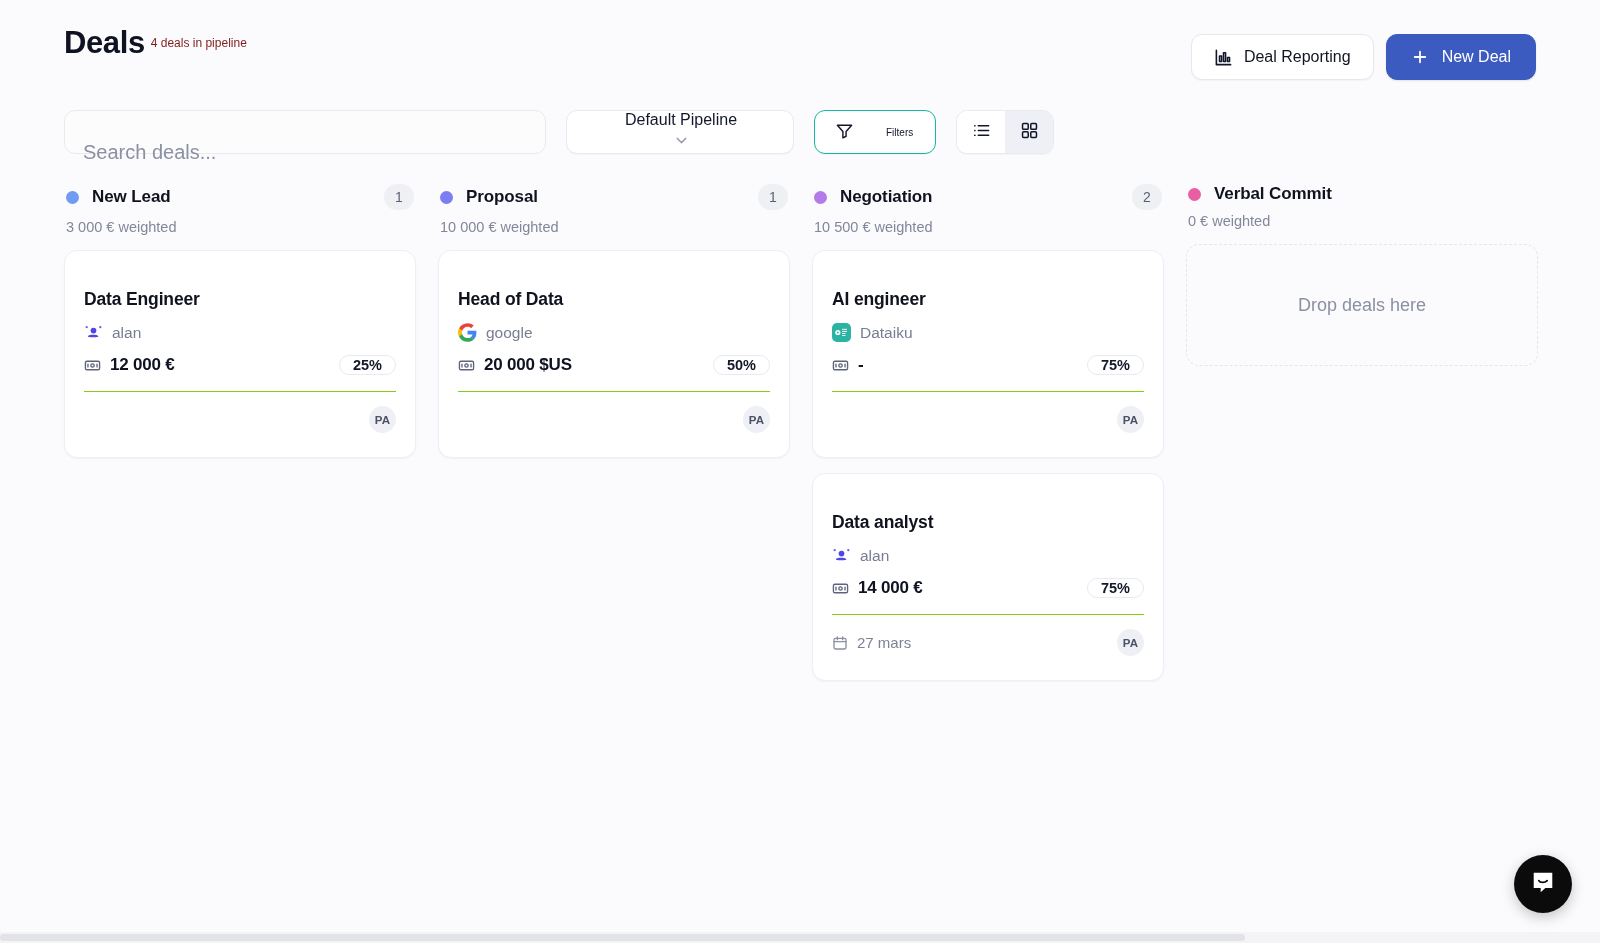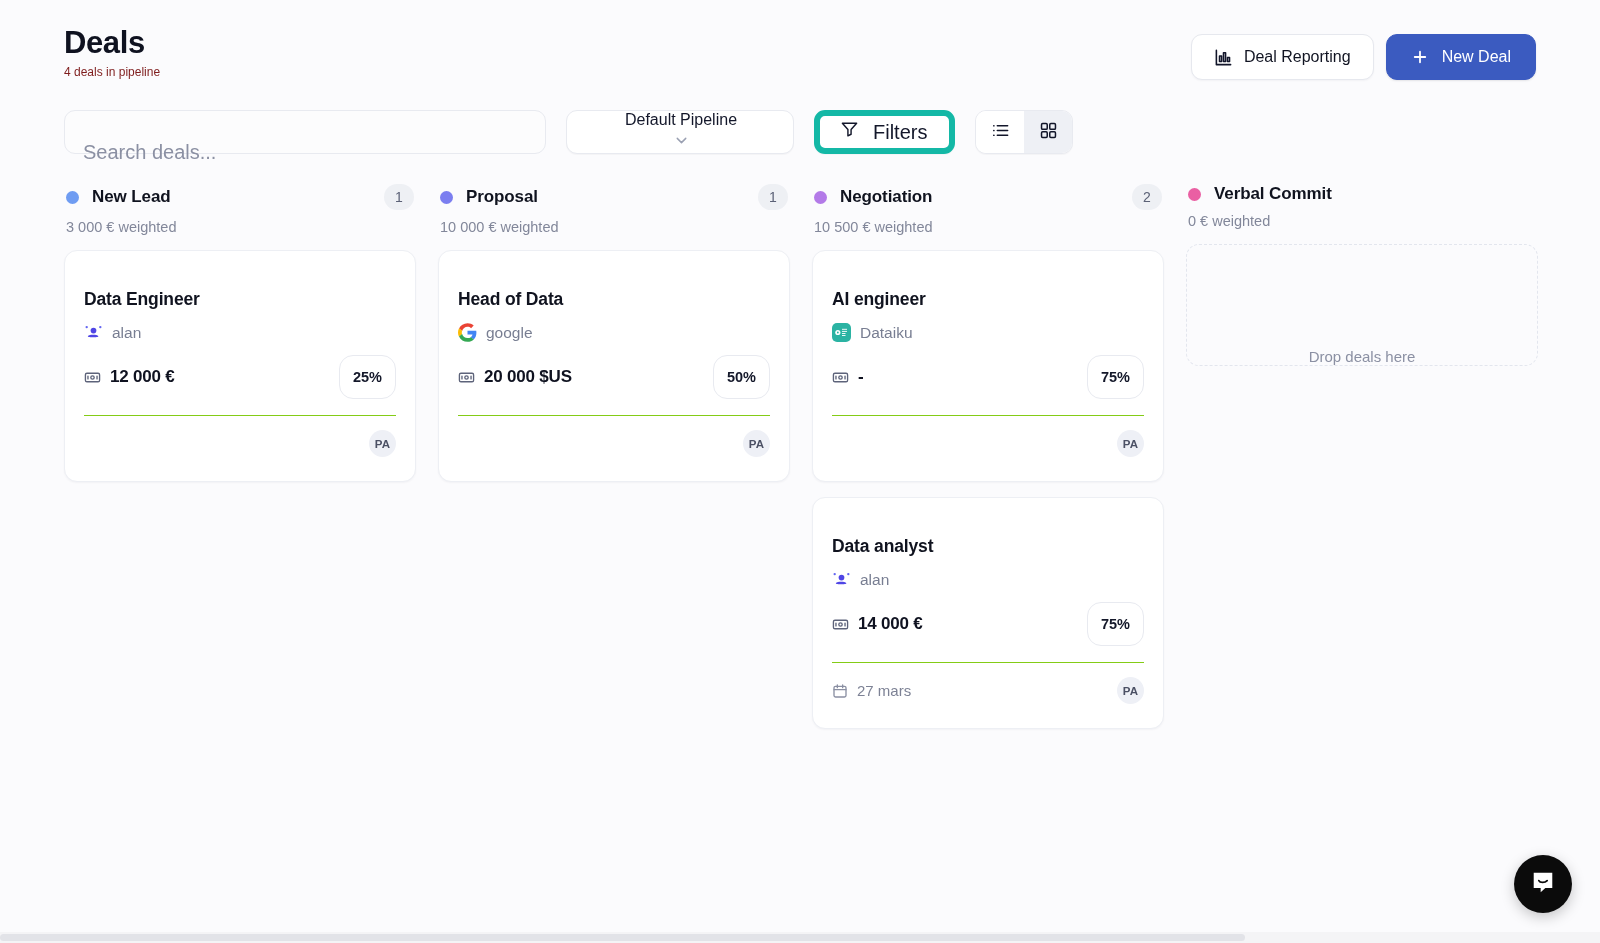--- a/index.html
+++ b/index.html
@@ -10,21 +10,21 @@
     -webkit-font-smoothing: antialiased;
     overflow: hidden;
   }
   body { position: relative; }
 
   
   .page-header {
     display: flex; align-items: flex-start; justify-content: space-between;
     padding: 26px 64px 0 64px;
   }
-  .title-block { display: flex; flex-direction: column; gap: 6px; }
+  .title-block { display: flex; flex-direction: row; gap: 6px; align-items: center; }
   .page-title {
     font-size: 31px; font-weight: bold; color: #0f1220; letter-spacing: -0.4px;
     line-height: 1.08;
   }
   .page-subtitle { font-size: 12px; color: #7f1d1d; font-weight: normal; }
 
   .header-actions { display: flex; align-items: center; gap: 12px; padding-top: 8px; }
 
   .btn {
     display: inline-flex; align-items: center; gap: 11px;
@@ -61,23 +61,23 @@
     width: 228px; height: 44px;
     border: 1px solid #e8eaf0; border-radius: 11px; background: #ffffff;
     display: flex; align-items: center; justify-content: space-between;
     padding: 0 17px 0 19px; cursor: pointer;
     box-shadow: 0 1px 1px rgba(16,24,40,.03);
     flex-direction: column;
   }
   .select-box .sel-val { font-size: 16px; color: #13172a; }
 
   .filters-btn {
-    height: 44px; display: inline-flex; align-items: center; gap: 14px;
-    padding: 0 22px 0 20px; border: 6px solid #14b8a6; border-radius: 11px;
-    background: #fff; cursor: pointer; font-size: 20px; color: #13172a;
+    height: 44px; display: inline-flex; align-items: center; gap: 32px;
+    padding: 0 22px 0 20px; border: 1px solid #14b8a6; border-radius: 11px;
+    background: #fff; cursor: pointer; font-size: 10px; color: #13172a;
     box-shadow: 0 1px 1px rgba(16,24,40,.03);
   }
 
   .view-toggle {
     height: 44px; display: inline-flex; align-items: center;
     border: 1px solid #e8eaf0; border-radius: 11px; background: #fff; overflow: hidden;
     box-shadow: 0 1px 1px rgba(16,24,40,.03);
   }
   .view-btn {
     width: 48px; height: 100%; display: flex; align-items: center; justify-content: center;
@@ -128,41 +128,41 @@
 
   .deal-amount-row {
     display: flex; align-items: center; justify-content: space-between;
     margin-top: 13px; padding-bottom: 16px;
     border-bottom: 1px solid #84cc16;
   }
   .amount-left { display: flex; align-items: center; gap: 9px; }
   .amount-text { font-size: 17px; font-weight: bold; color: #0f1220; letter-spacing: -0.2px; }
   .amount-dash { font-size: 17px; font-weight: bold; color: #0f1220; }
   .prob-pill {
-    border: 1px solid #e8eaf0; border-radius: 14px; height: 44px;
+    border: 1px solid #e8eaf0; border-radius: 14px; height: 20px;
     padding: 0 13px; display: flex; align-items: center;
     font-size: 14.5px; font-weight: bold; color: #14182a; background: #fff;
   }
 
   .deal-footer {
     display: flex; align-items: center; justify-content: space-between;
     margin-top: 14px; min-height: 26px;
   }
   .deal-date { display: flex; align-items: center; gap: 9px; font-size: 15px; color: #7d8295; }
   .avatar {
     width: 27px; height: 27px; border-radius: 50%; background: #eef0f6;
     display: flex; align-items: center; justify-content: center;
     font-size: 11.5px; font-weight: bold; color: #4c5165; letter-spacing: .3px;
   }
   .deal-footer .avatar { margin-left: auto; }
 
   .dropzone {
     border: 1.5px dashed #e3e6ee; border-radius: 13px;
-    height: 122px; display: flex; align-items: flex-end; justify-content: center;
-    color: #8b90a3; font-size: 15px; background: transparent;
+    height: 122px; display: flex; align-items: center; justify-content: center;
+    color: #8b90a3; font-size: 18px; background: transparent;
   }
 
   
   .chat-bubble {
     position: absolute; right: 28px; bottom: 30px;
     width: 58px; height: 58px; border-radius: 50%; background: #0b0b0b;
     display: flex; align-items: center; justify-content: center; cursor: pointer;
     box-shadow: 0 4px 14px rgba(0,0,0,.22);
   }
 

